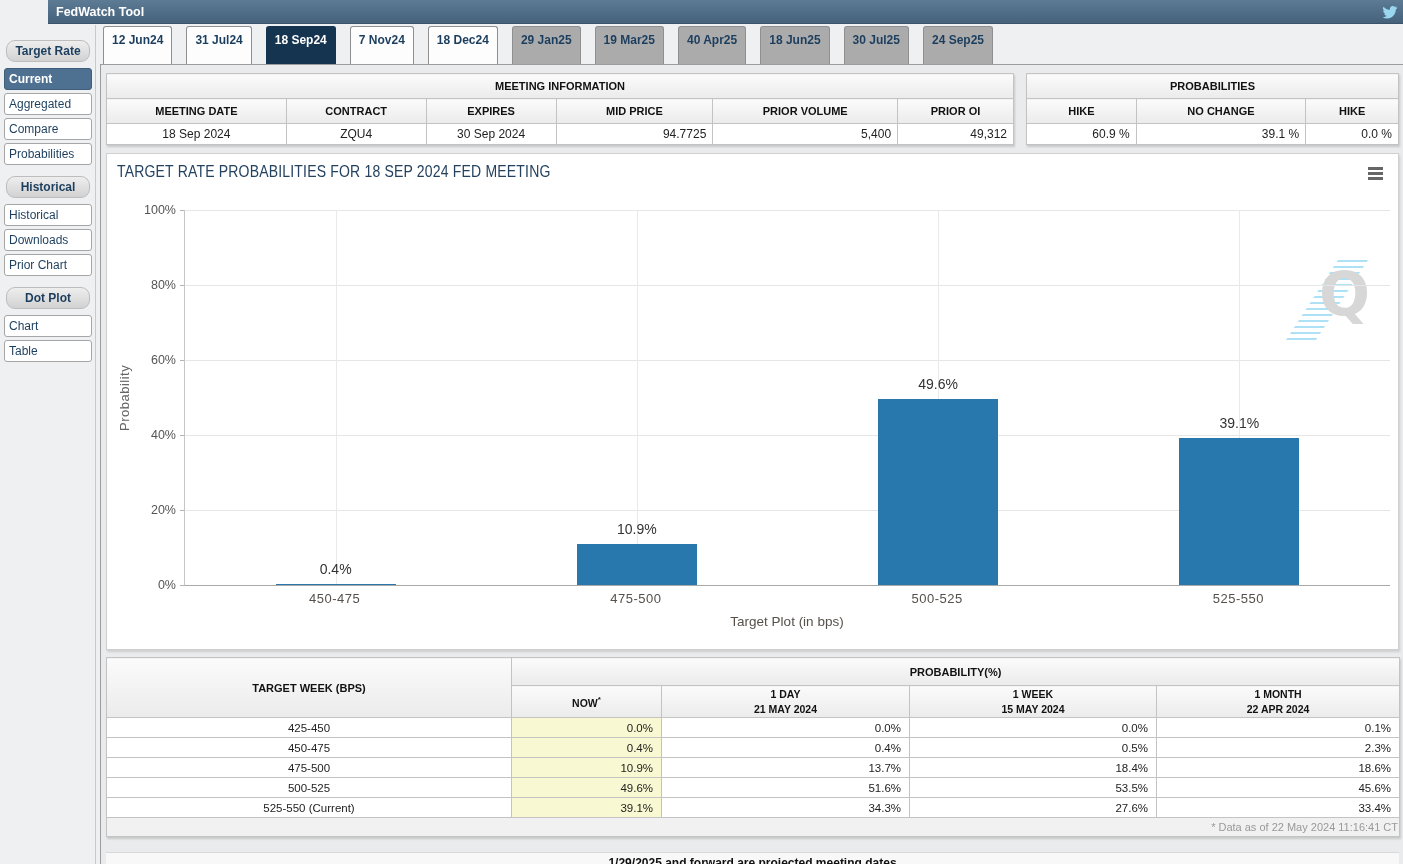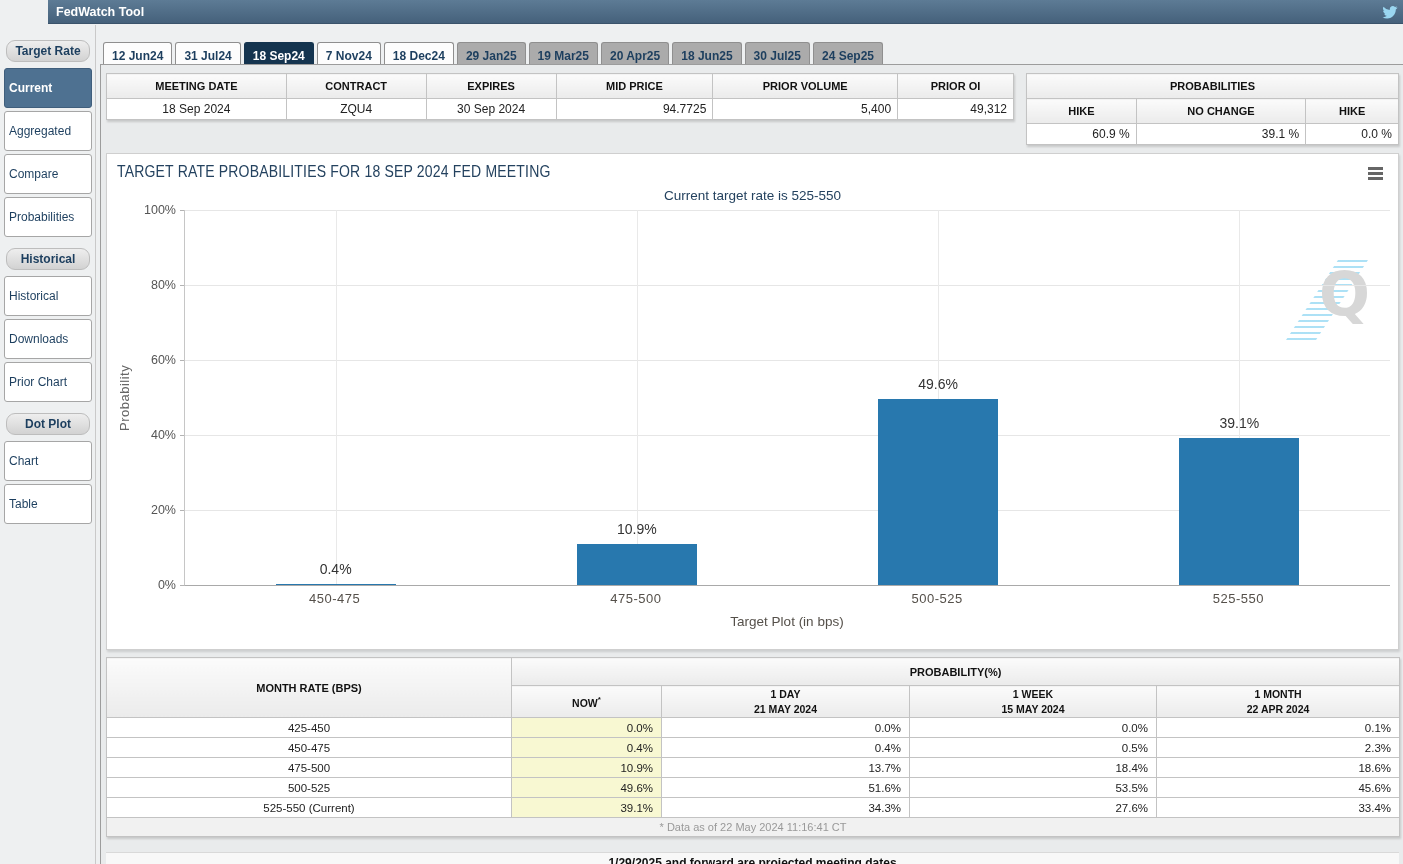--- a/index.html
+++ b/index.html
@@ -21,26 +21,26 @@
     background:#eef0f1; border-right:1px solid #c9c9c9; padding:15px 3px 0 4px;
   }
   .side-section { margin-bottom:11px; }
   .side-header {
     background:linear-gradient(#eeeeee,#d2d2d2); border:1px solid #bdbdbd; border-radius:9px;
     color:#1c3e5e; font-weight:bold; font-size:12px; text-align:center;
     padding:3px 0; margin:0 2px 6px 2px;
   }
   .side-item {
     background:#fff; border:1px solid #a6a6a6; border-radius:3px;
-    color:#1c3e5e; font-size:12px; padding:12px 4px; margin-bottom:3px; cursor:pointer;
+    color:#1c3e5e; font-size:12px; padding:3px 4px; margin-bottom:3px; cursor:pointer;
   }
   .side-item.selected { background:#4e7191; color:#fff; font-weight:bold; border-color:#3f5e7c; }
   
   .main { position:absolute; left:96px; top:25px; right:0; bottom:0; }
-  .tabstrip { height:39px; padding:17px 0 0 7px; display:flex; gap:3px; position:relative; z-index:2; }
+  .tabstrip { height:39px; padding:1px 0 0 7px; display:flex; gap:14px; position:relative; z-index:2; }
   .tab {
     background:#fdfdfd; border:1px solid #8f8f8f; border-bottom:none;
     border-radius:3px 3px 0 0; color:#1c3e5e; font-size:12px; font-weight:bold;
     padding:7px 8px 6px; line-height:1; cursor:pointer; white-space:nowrap;
   }
   .tab.active { background:#14344f; color:#fff; border-color:#14344f; }
   .tab.projected { background:#ababab; }
   .content {
     position:absolute; left:4px; top:39px; right:0; bottom:0;
     background:#e9ebec; border-top:1px solid #9c9c9c; border-left:1px solid #9c9c9c;
@@ -101,21 +101,21 @@
   
   #prob-table { position:absolute; left:5px; top:592px; width:1293px; border-collapse:collapse;
     background:#fff; font-size:11px; table-layout:fixed; box-shadow:1px 2px 2px rgba(0,0,0,.15); }
   #prob-table th, #prob-table td { border:1px solid #c3c3c3; }
   #prob-table th { background:linear-gradient(#fbfbfb,#ebebeb); font-weight:bold; color:#111; }
   #prob-table .group-h { height:28px; }
   #prob-table .sub-h { height:32px; font-size:10.5px; line-height:1.4; }
   #prob-table td { height:20px; font-size:11.5px; background:#fff; }
   #prob-table td.r { padding-right:8px; }
   #prob-table td.now { background:#f8f8d2; }
-  #prob-table .foot { background:#f1f1f1; color:#999; text-align:center; font-size:11px; height:19px; }
+  #prob-table .foot { background:#f1f1f1; color:#999; text-align:right; font-size:11px; height:19px; }
   sup { font-size:8px; }
   
   .note-strip {
     position:absolute; left:5px; top:787px; width:1293px; background:#f8f8f8;
     border-top:1px solid #d9d9d9; border-bottom:1px solid #d9d9d9;
     text-align:center; font-size:12px; font-weight:bold; color:#111; padding:3px 0;
   }
 </style>
 </head>
 <body>
@@ -152,30 +152,33 @@
 
 <div class="main">
   <div class="tabstrip">
     <div class="tab">12 Jun24</div>
     <div class="tab">31 Jul24</div>
     <div class="tab active">18 Sep24</div>
     <div class="tab">7 Nov24</div>
     <div class="tab">18 Dec24</div>
     <div class="tab projected">29 Jan25</div>
     <div class="tab projected">19 Mar25</div>
-    <div class="tab projected">20 Apr25</div>
+    <div class="tab projected">40 Apr25</div>
     <div class="tab projected">18 Jun25</div>
     <div class="tab projected">30 Jul25</div>
     <div class="tab projected">24 Sep25</div>
   </div>
 
   <div class="content">
 
     <table class="info" id="meeting-table">
       <tbody>
+          <tr>
+            <th colspan="6">MEETING INFORMATION</th>
+          </tr>
       <tr>
         <th style="width:180px">MEETING DATE</th>
         <th style="width:140px">CONTRACT</th>
         <th style="width:130px">EXPIRES</th>
         <th style="width:157px">MID PRICE</th>
         <th style="width:185px">PRIOR VOLUME</th>
         <th style="width:116px">PRIOR OI</th>
       </tr>
       <tr>
         <td class="c">18 Sep 2024</td>
@@ -206,21 +209,20 @@
     </tbody>
       </table>
 
     <div class="chart-box">
       <div class="chart-title">TARGET RATE PROBABILITIES FOR 18 SEP 2024 FED MEETING</div>
       <div class="menu-icon">
           <div></div>
           <div></div>
           <div></div>
         </div>
-      <div class="chart-subtitle">Current target rate is 525-550</div>
       <div class="yaxis-title">Probability</div>
       <div class="yaxis">
           <div class="ytick" style="top: 375px;">0%</div>
           <div class="ymark" style="top: 375px;"></div>
           <div class="ytick" style="top: 300px;">20%</div>
           <div class="ymark" style="top: 300px;"></div>
           <div class="ytick" style="top: 225px;">40%</div>
           <div class="ymark" style="top: 225px;"></div>
           <div class="ytick" style="top: 150px;">60%</div>
           <div class="ymark" style="top: 150px;"></div>
@@ -264,21 +266,21 @@
     <table id="prob-table">
       <colgroup>
           <col style="width:405px">
           <col style="width:150px">
           <col style="width:248px">
           <col style="width:247px">
           <col style="width:243px">
         </colgroup>
       <tbody>
           <tr class="group-h">
-        <th rowspan="2">MONTH RATE (BPS)</th>
+        <th rowspan="2">TARGET WEEK (BPS)</th>
         <th colspan="4">PROBABILITY(%)</th>
       </tr>
       <tr class="sub-h">
         <th><span>NOW</span><sup>*</sup></th>
         <th><span>1 DAY</span><br><span>21 MAY 2024</span></th>
         <th><span>1 WEEK</span><br><span>15 MAY 2024</span></th>
         <th><span>1 MONTH</span><br><span>22 APR 2024</span></th>
       </tr>
       <tr>
         <td class="c">425-450</td>

